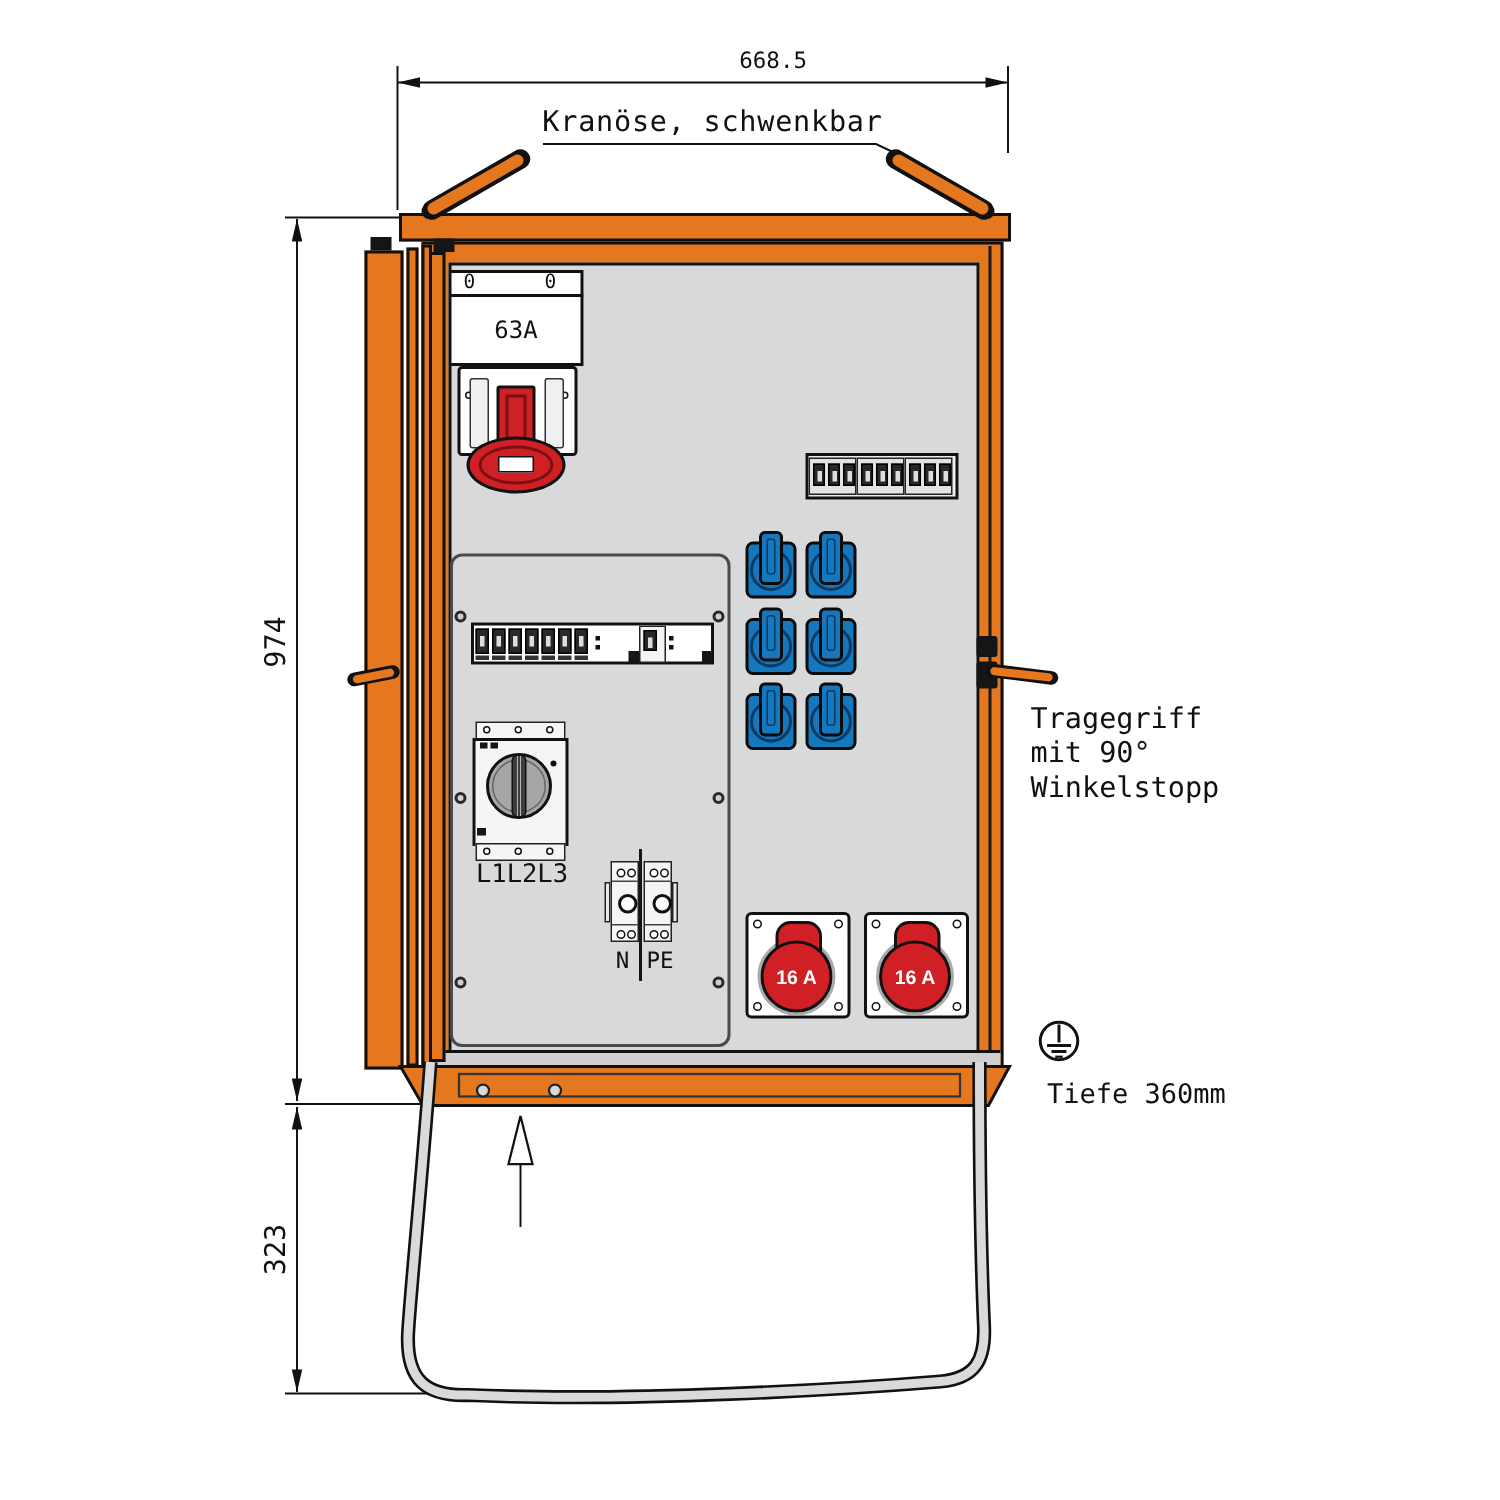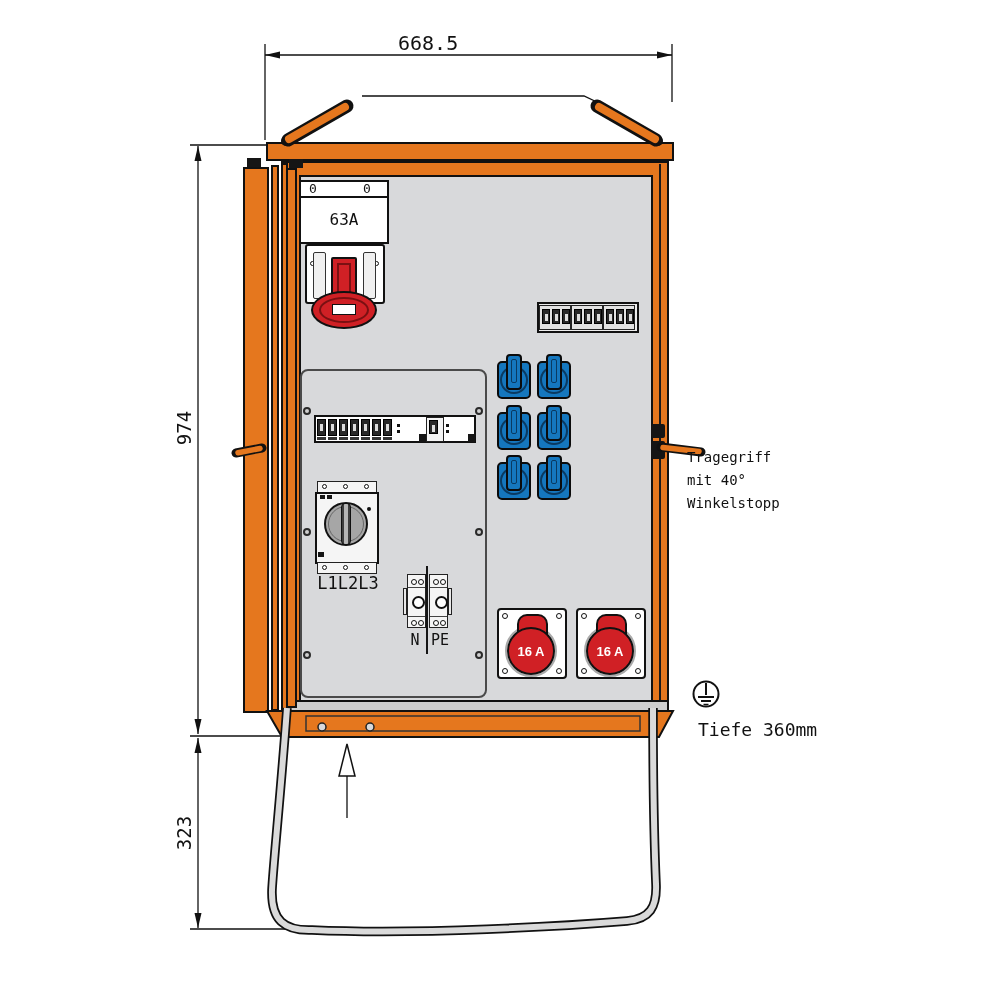--- a/index.html
+++ b/index.html
@@ -324,23 +324,24 @@
     <g>
       <line class="hdl-out" x1="661" y1="447" x2="701" y2="452"></line>
       <line class="hdl-in" x1="663" y1="447.5" x2="699" y2="451.5"></line>
     </g>
     <g>
       <line class="hdl-out" x1="236" y1="453" x2="262" y2="448"></line>
       <line class="hdl-in" x1="238" y1="452.8" x2="260" y2="448.5"></line>
     </g>
   </svg>
 
-  <div class="abs anno-text" style="left:398px;top:31px;width:140px;font-size:20px;text-align:left;">668.5</div>
+  <div class="abs anno-text" style="left:398px;top:31px;width:140px;font-size:15px;text-align:right;">668.5</div>
+  <div class="abs anno-text" style="left:350px;top:70px;width:250px;font-size:19px;text-align:center;letter-spacing:0.5px;">Kranöse, schwenkbar</div>
   <div class="abs anno-text vtext" style="left:153px;top:418px;width:60px;height:20px;font-size:19px;">974</div>
   <div class="abs anno-text vtext" style="left:153px;top:823px;width:60px;height:20px;font-size:19px;">323</div>
-  <div class="abs" style="left:687px;top:446px;font-size:14px;line-height:23px;">
+  <div class="abs" style="left:687px;top:468px;font-size:19px;line-height:23px;">
     <div class="anno-text">Tragegriff</div>
-    <div class="anno-text">mit 40°</div>
+    <div class="anno-text">mit 90°</div>
     <div class="anno-text">Winkelstopp</div>
   </div>
   <div class="abs anno-text" style="left:698px;top:719px;font-size:18px;">Tiefe 360mm</div>
 
 </div>
 
 </body></html>

